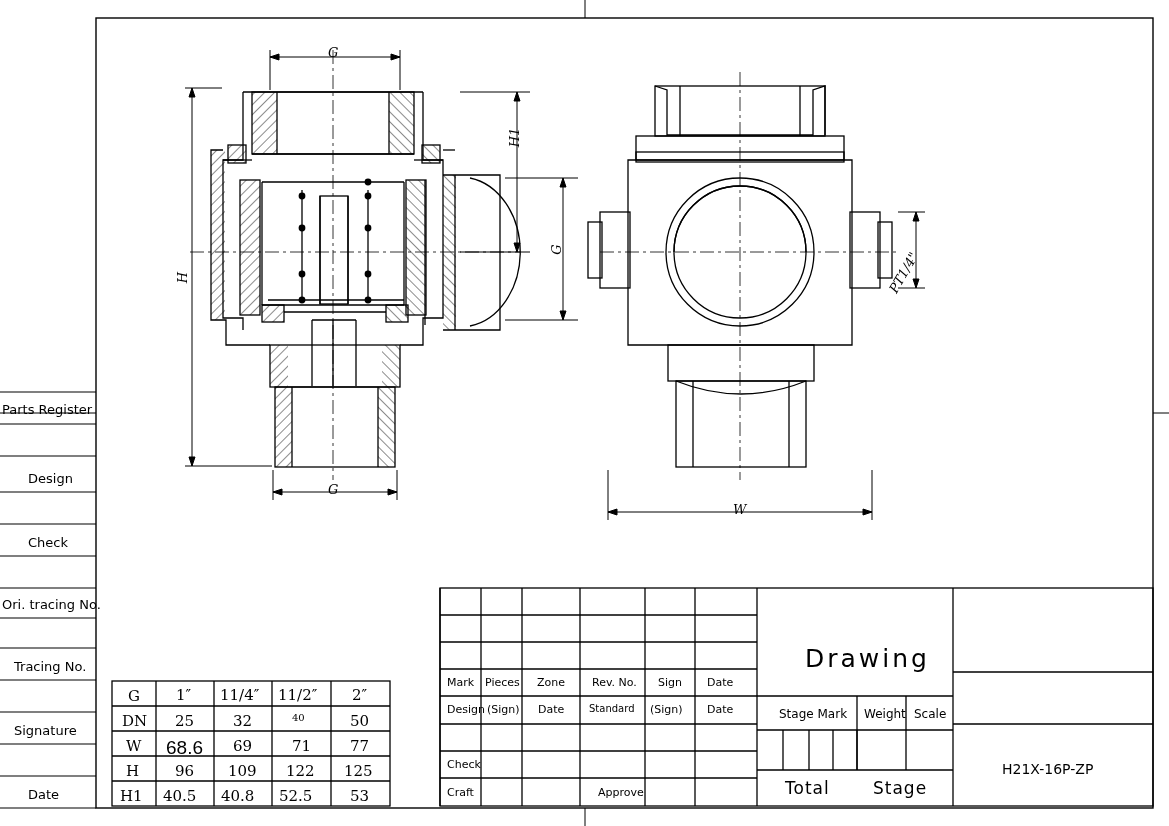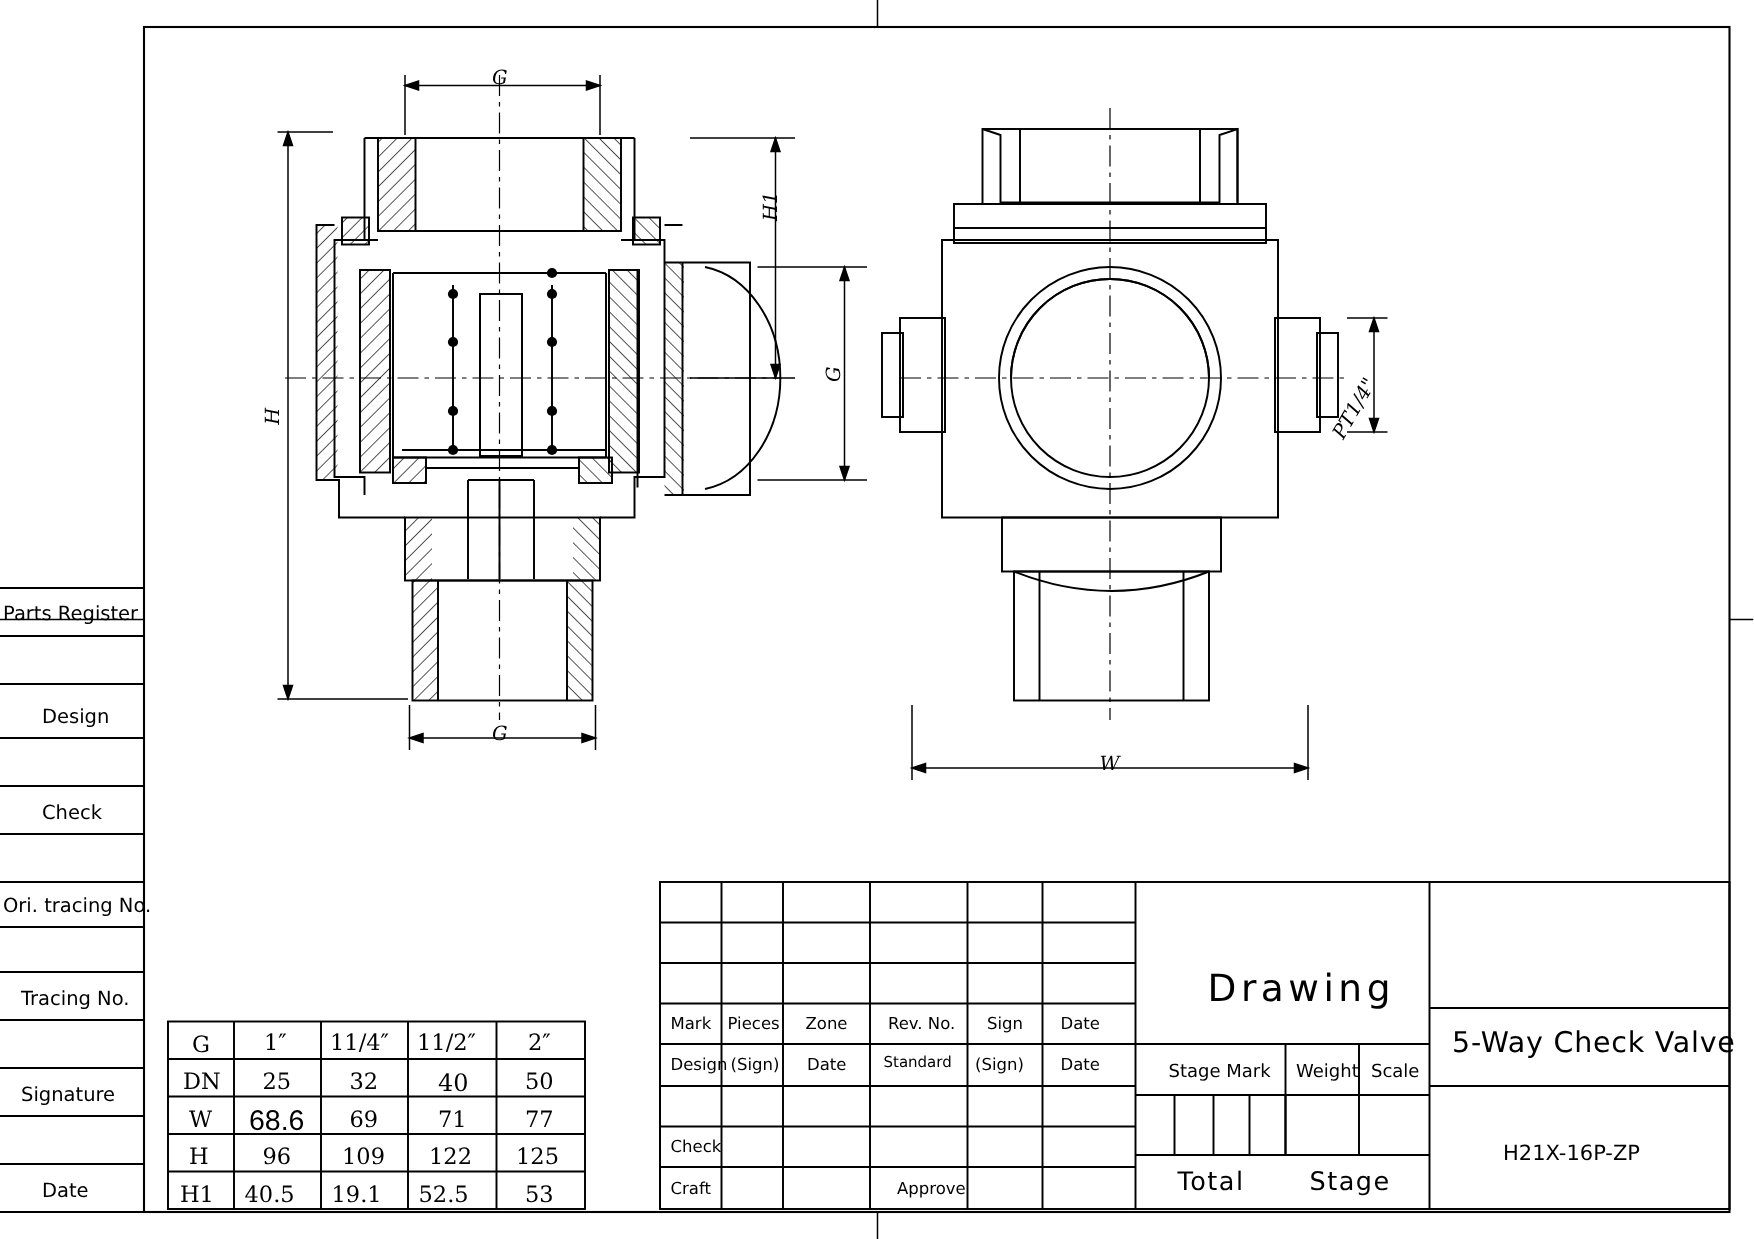--- a/index.html
+++ b/index.html
@@ -290,21 +290,20 @@
 <div class="lbl ital dimtxt" style="left:328px;top:482px;">G</div>
 <div class="lbl ital dimtxt vert" style="left:177px;top:270px;">H</div>
 <div class="lbl ital dimtxt vert" style="left:505px;top:130px;">H1</div>
 <div class="lbl ital dimtxt vert" style="left:551px;top:242px;">G</div>
 
 <div class="lbl ital dimtxt" style="left:733px;top:502px;">W</div>
 <div class="lbl ital dimtxt" style="left:886px;top:288px;transform:rotate(-60deg);transform-origin:0 0;">PT1/4"</div>
 
 <div class="lbl" style="left:805px;top:644px;font-size:25px;letter-spacing:3px;font-family:'DejaVu Sans',sans-serif;">Drawing</div>
 
-<div class="lbl" style="left:968px;top:684px;font-size:19px;letter-spacing:0.5px;">5-Way Check Valve</div>
 <div class="lbl" style="left:1002px;top:761px;font-size:14px;">H21X-16P-ZP</div>
 
 <div class="lbl" style="left:447px;top:676px;font-size:11px;">Mark</div>
 <div class="lbl" style="left:485px;top:676px;font-size:11px;">Pieces</div>
 <div class="lbl" style="left:537px;top:676px;font-size:11px;">Zone</div>
 <div class="lbl" style="left:592px;top:676px;font-size:11px;">Rev. No.</div>
 <div class="lbl" style="left:658px;top:676px;font-size:11px;">Sign</div>
 <div class="lbl" style="left:707px;top:676px;font-size:11px;">Date</div>
 
 <div class="lbl" style="left:447px;top:703px;font-size:11px;">Design</div>
@@ -327,34 +326,34 @@
 
 <div class="lbl" style="left:128px;top:687px;font-size:15px;font-family:'DejaVu Serif',serif;">G</div>
 <div class="lbl" style="left:176px;top:686px;font-size:15px;font-family:'DejaVu Serif',serif;">1″</div>
 <div class="lbl" style="left:220px;top:686px;font-size:15px;font-family:'DejaVu Serif',serif;">11/4″</div>
 <div class="lbl" style="left:278px;top:686px;font-size:15px;font-family:'DejaVu Serif',serif;">11/2″</div>
 <div class="lbl" style="left:352px;top:686px;font-size:15px;font-family:'DejaVu Serif',serif;">2″</div>
 
 <div class="lbl" style="left:122px;top:712px;font-size:15px;font-family:'DejaVu Serif',serif;">DN</div>
 <div class="lbl" style="left:175px;top:712px;font-size:15px;font-family:'DejaVu Serif',serif;">25</div>
 <div class="lbl" style="left:233px;top:712px;font-size:15px;font-family:'DejaVu Serif',serif;">32</div>
-<div class="lbl" style="left:292px;top:712px;font-size:16px;font-family:'DejaVu Serif',serif;text-align:right;">40</div>
+<div class="lbl" style="left:292px;top:712px;font-size:10px;font-family:'DejaVu Serif',serif;text-align:right;">40</div>
 <div class="lbl" style="left:350px;top:712px;font-size:15px;font-family:'DejaVu Serif',serif;">50</div>
 
 <div class="lbl" style="left:126px;top:737px;font-size:15px;font-family:'DejaVu Serif',serif;">W</div>
 <div class="lbl" style="left:166px;top:737px;font-size:19px;font-family:Liberation Sans, sans-serif;">68.6</div>
 <div class="lbl" style="left:233px;top:737px;font-size:15px;font-family:'DejaVu Serif',serif;">69</div>
 <div class="lbl" style="left:292px;top:737px;font-size:15px;font-family:'DejaVu Serif',serif;">71</div>
 <div class="lbl" style="left:350px;top:737px;font-size:15px;font-family:'DejaVu Serif',serif;">77</div>
 
 <div class="lbl" style="left:126px;top:762px;font-size:15px;font-family:'DejaVu Serif',serif;">H</div>
 <div class="lbl" style="left:175px;top:762px;font-size:15px;font-family:'DejaVu Serif',serif;">96</div>
 <div class="lbl" style="left:228px;top:762px;font-size:15px;font-family:'DejaVu Serif',serif;">109</div>
 <div class="lbl" style="left:286px;top:762px;font-size:15px;font-family:'DejaVu Serif',serif;">122</div>
 <div class="lbl" style="left:344px;top:762px;font-size:15px;font-family:'DejaVu Serif',serif;">125</div>
 
 <div class="lbl" style="left:120px;top:787px;font-size:15px;font-family:'DejaVu Serif',serif;">H1</div>
 <div class="lbl" style="left:163px;top:787px;font-size:15px;font-family:'DejaVu Serif',serif;">40.5</div>
-<div class="lbl" style="left:221px;top:787px;font-size:15px;font-family:'DejaVu Serif',serif;">19.1</div>
+<div class="lbl" style="left:221px;top:787px;font-size:15px;font-family:'DejaVu Serif',serif;">40.8</div>
 <div class="lbl" style="left:279px;top:787px;font-size:15px;font-family:'DejaVu Serif',serif;">52.5</div>
 <div class="lbl" style="left:350px;top:787px;font-size:15px;font-family:'DejaVu Serif',serif;">53</div>
 
 </div>
 
 </body></html>

